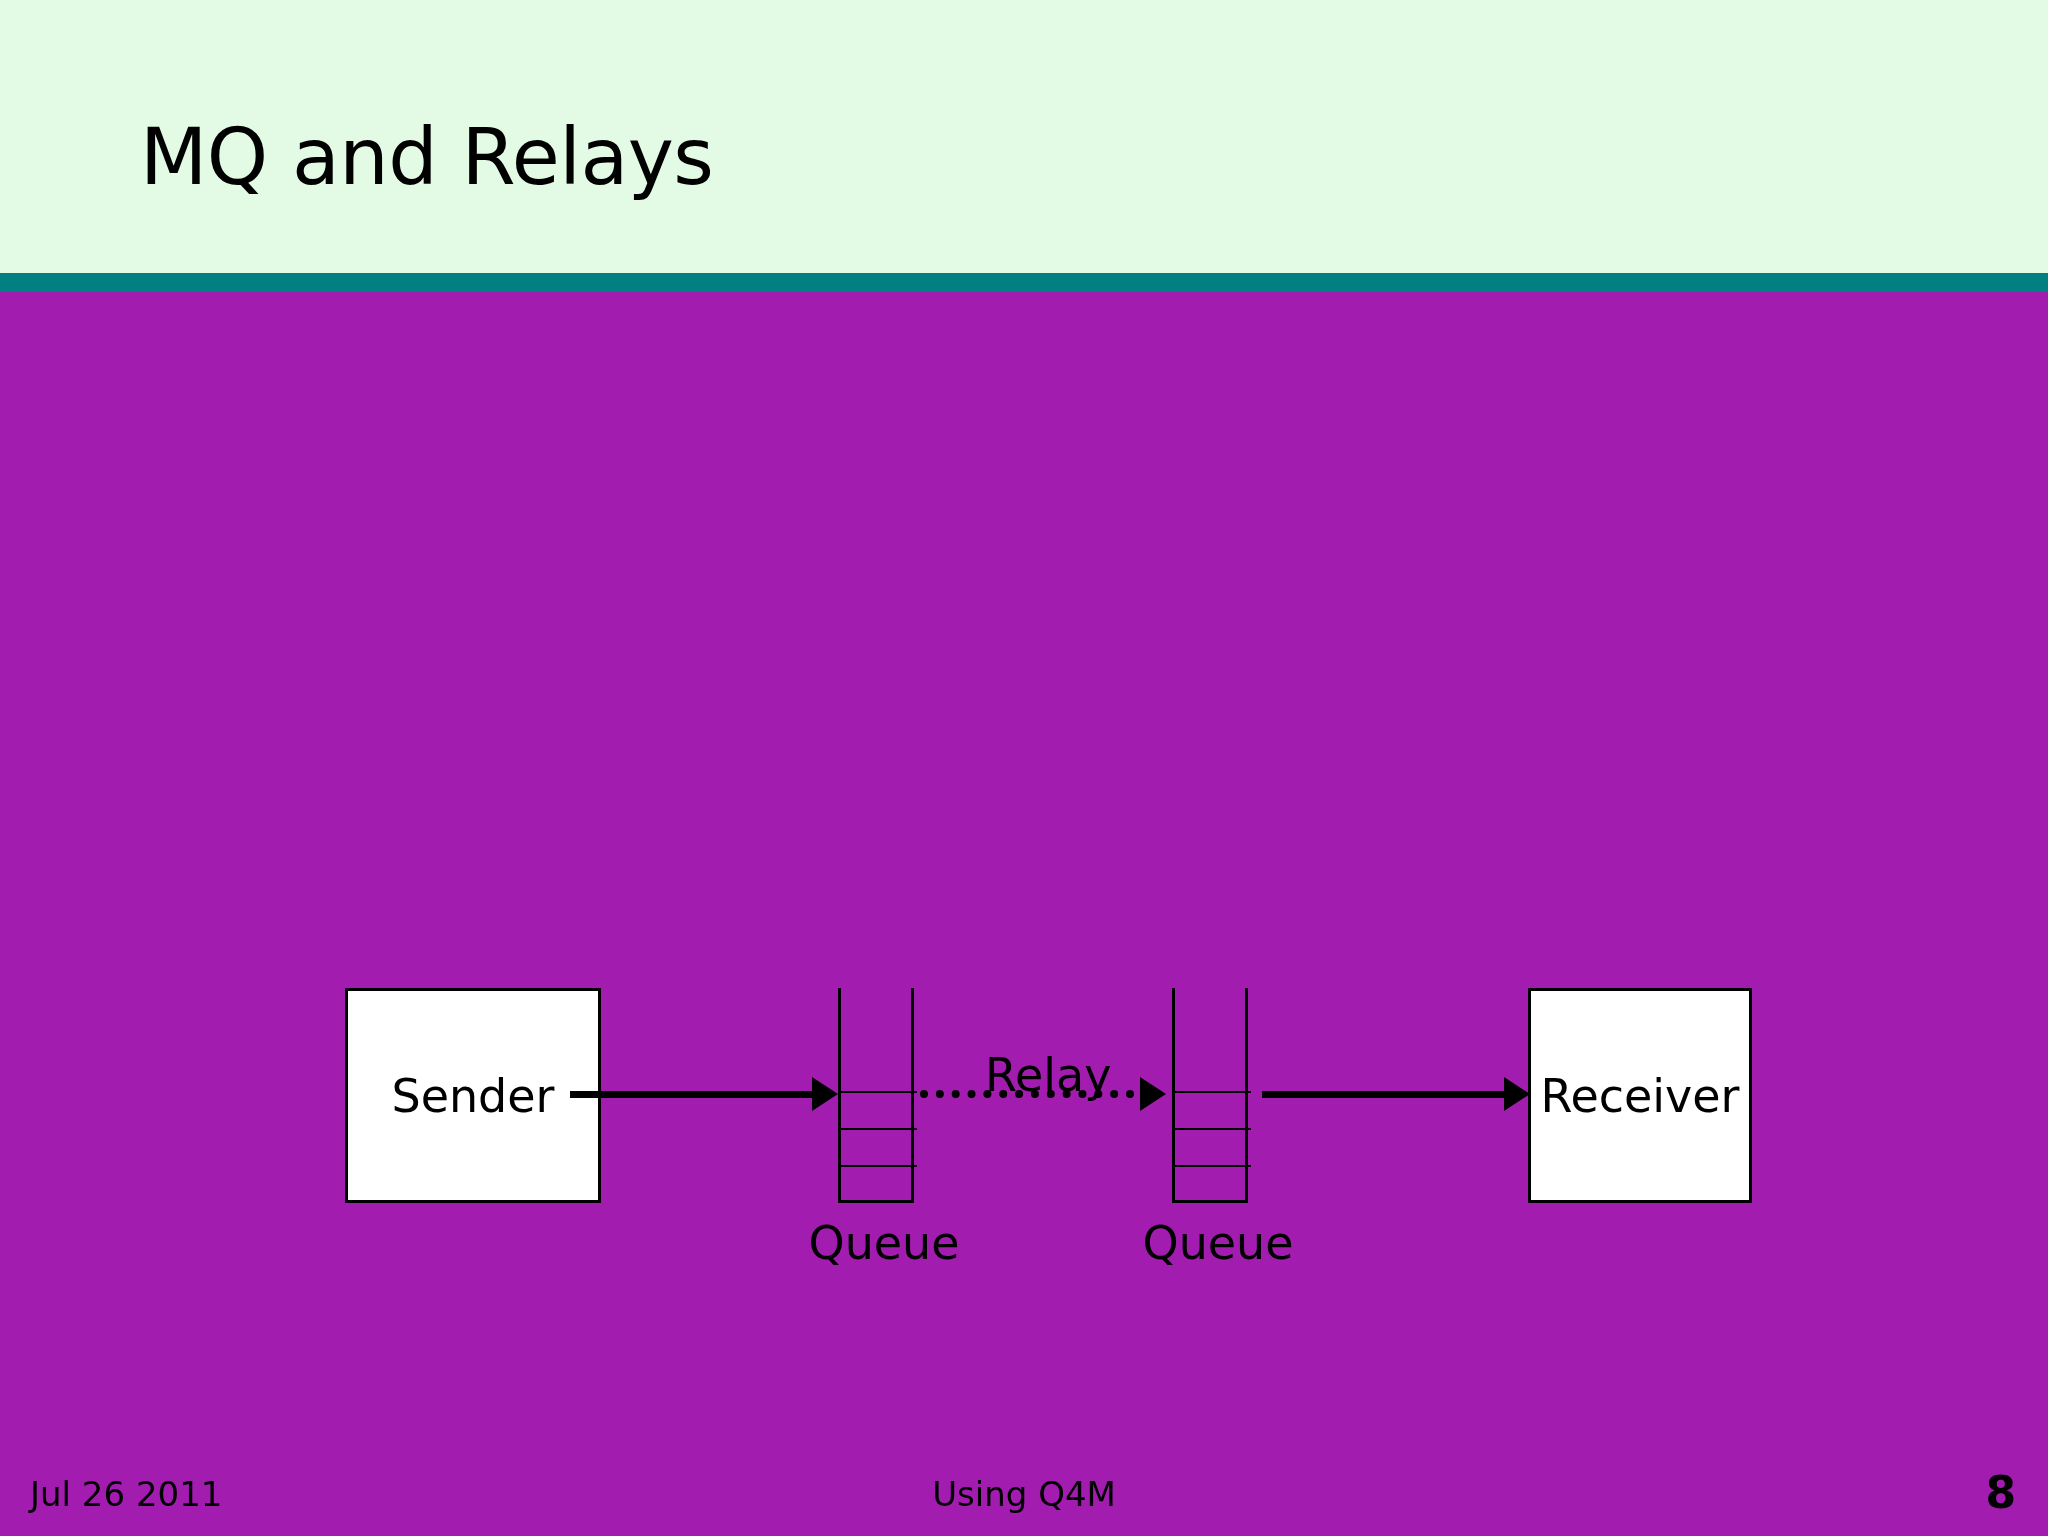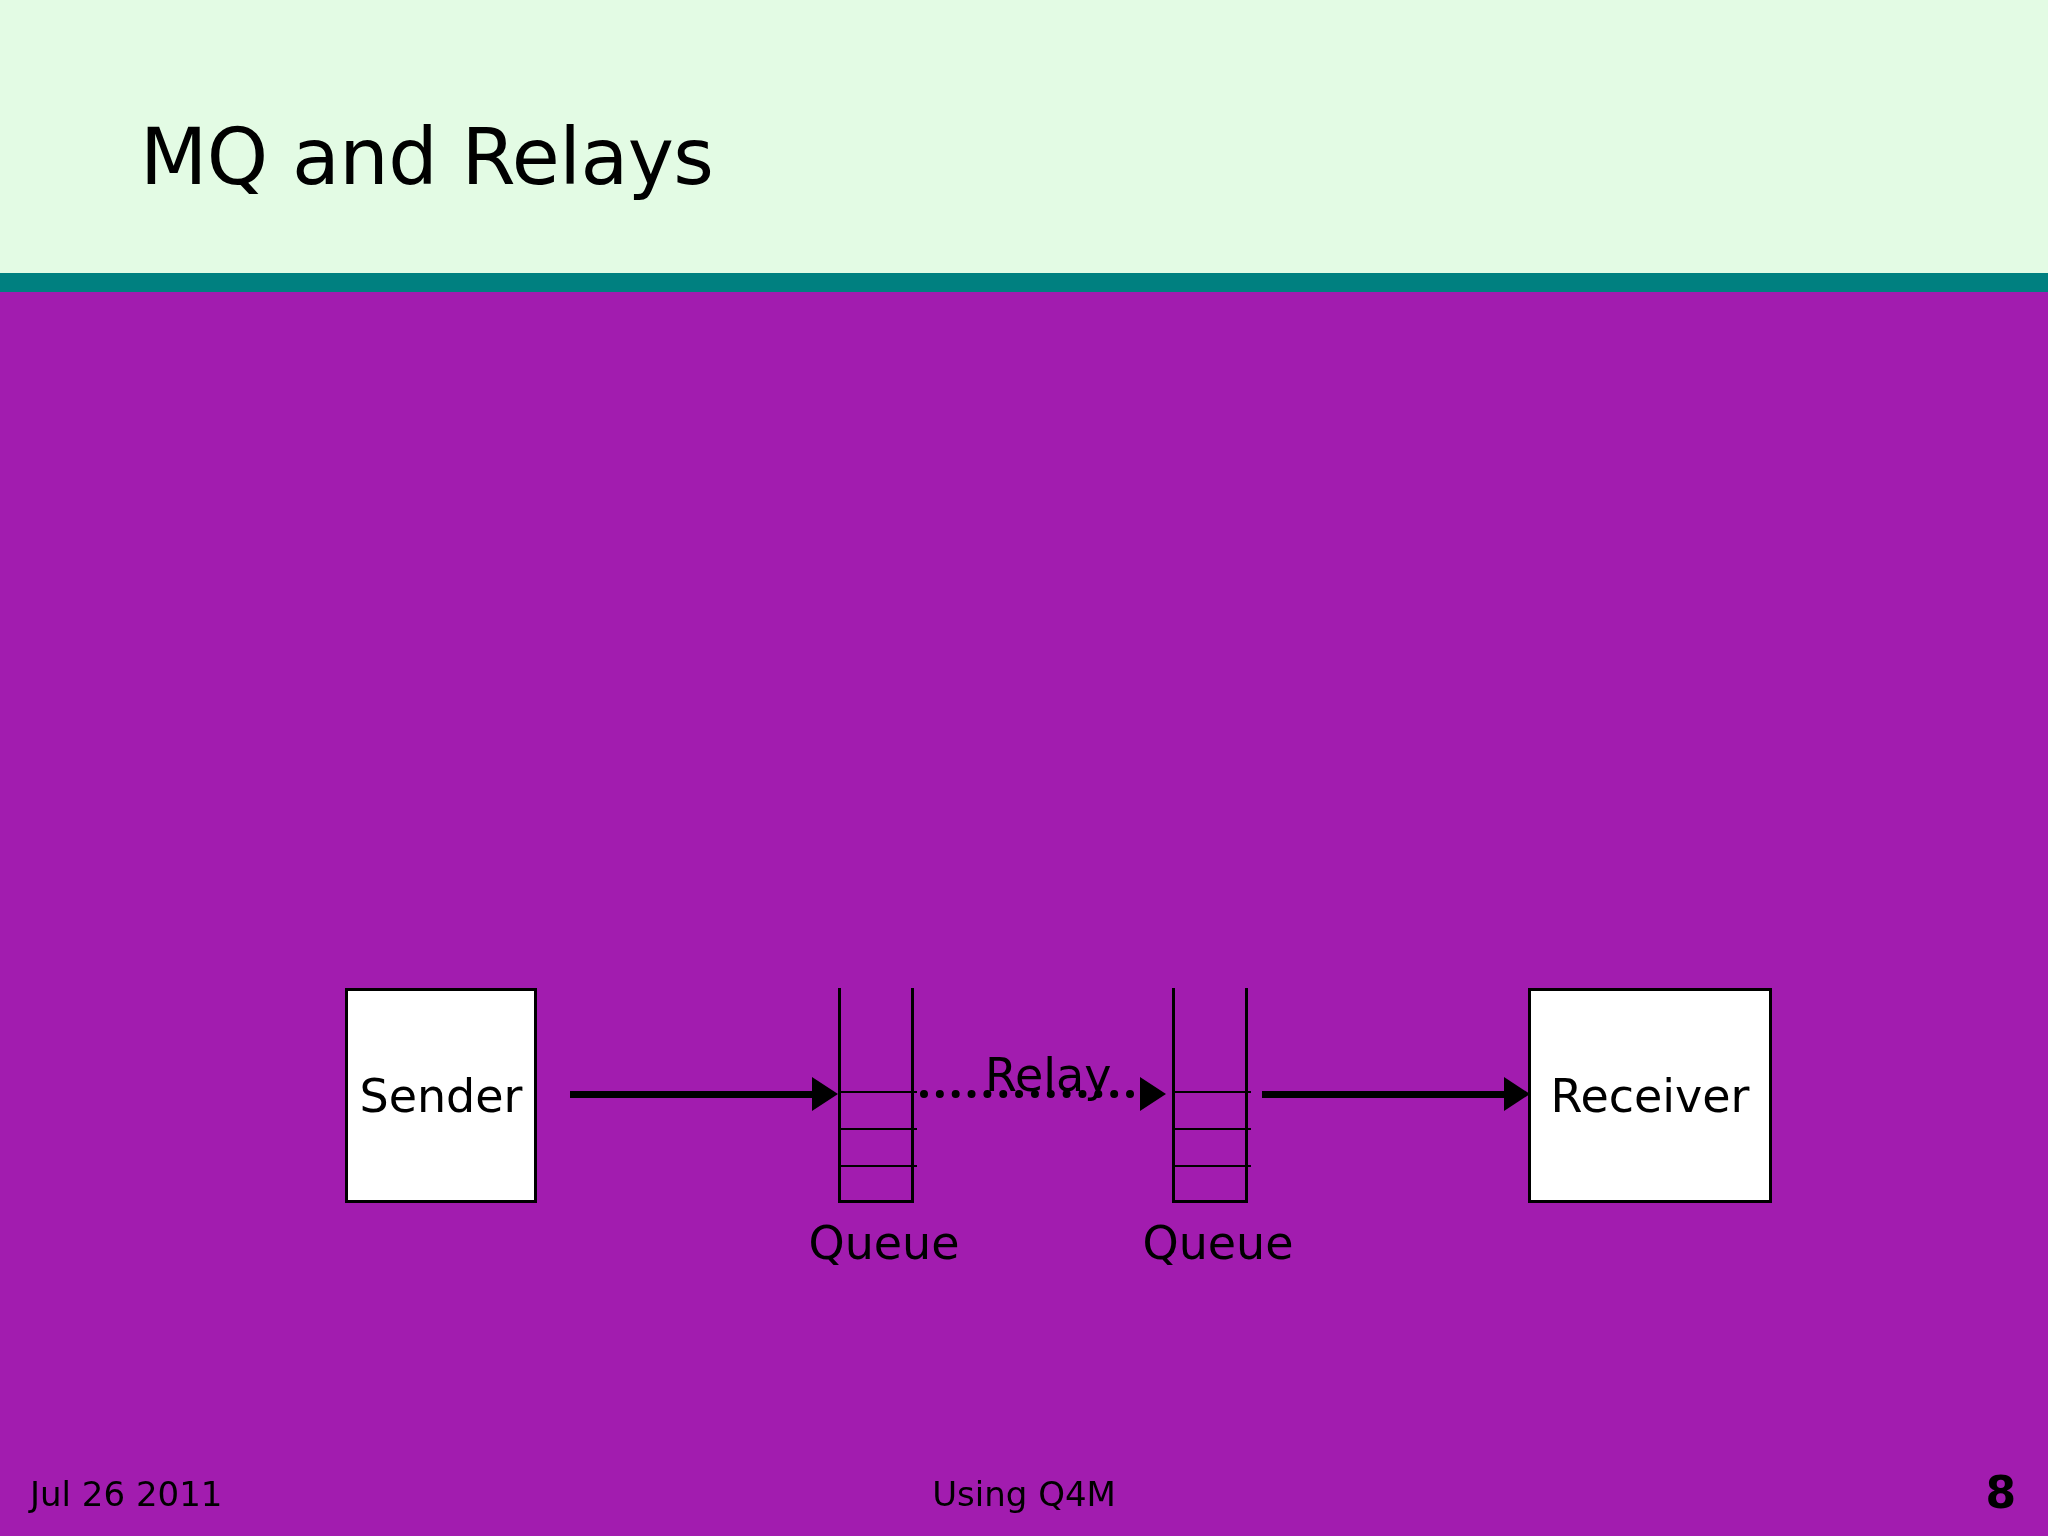--- a/index.html
+++ b/index.html
@@ -92,27 +92,27 @@
     box-sizing: border-box;
     display: flex;
     align-items: center;
     justify-content: center;
     font-size: 46px;
     color: #000000;
   }
   #sender-box {
     left: 345px;
     top: 28px;
-    width: 192px;
+    width: 256px;
     height: 215px;
   }
   #receiver-box {
     left: 1528px;
     top: 28px;
-    width: 244px;
+    width: 224px;
     height: 215px;
   }
 
   
   .queue-group {
     position: absolute;
     top: 28px;
     width: 92px;
     height: 215px;
   }

